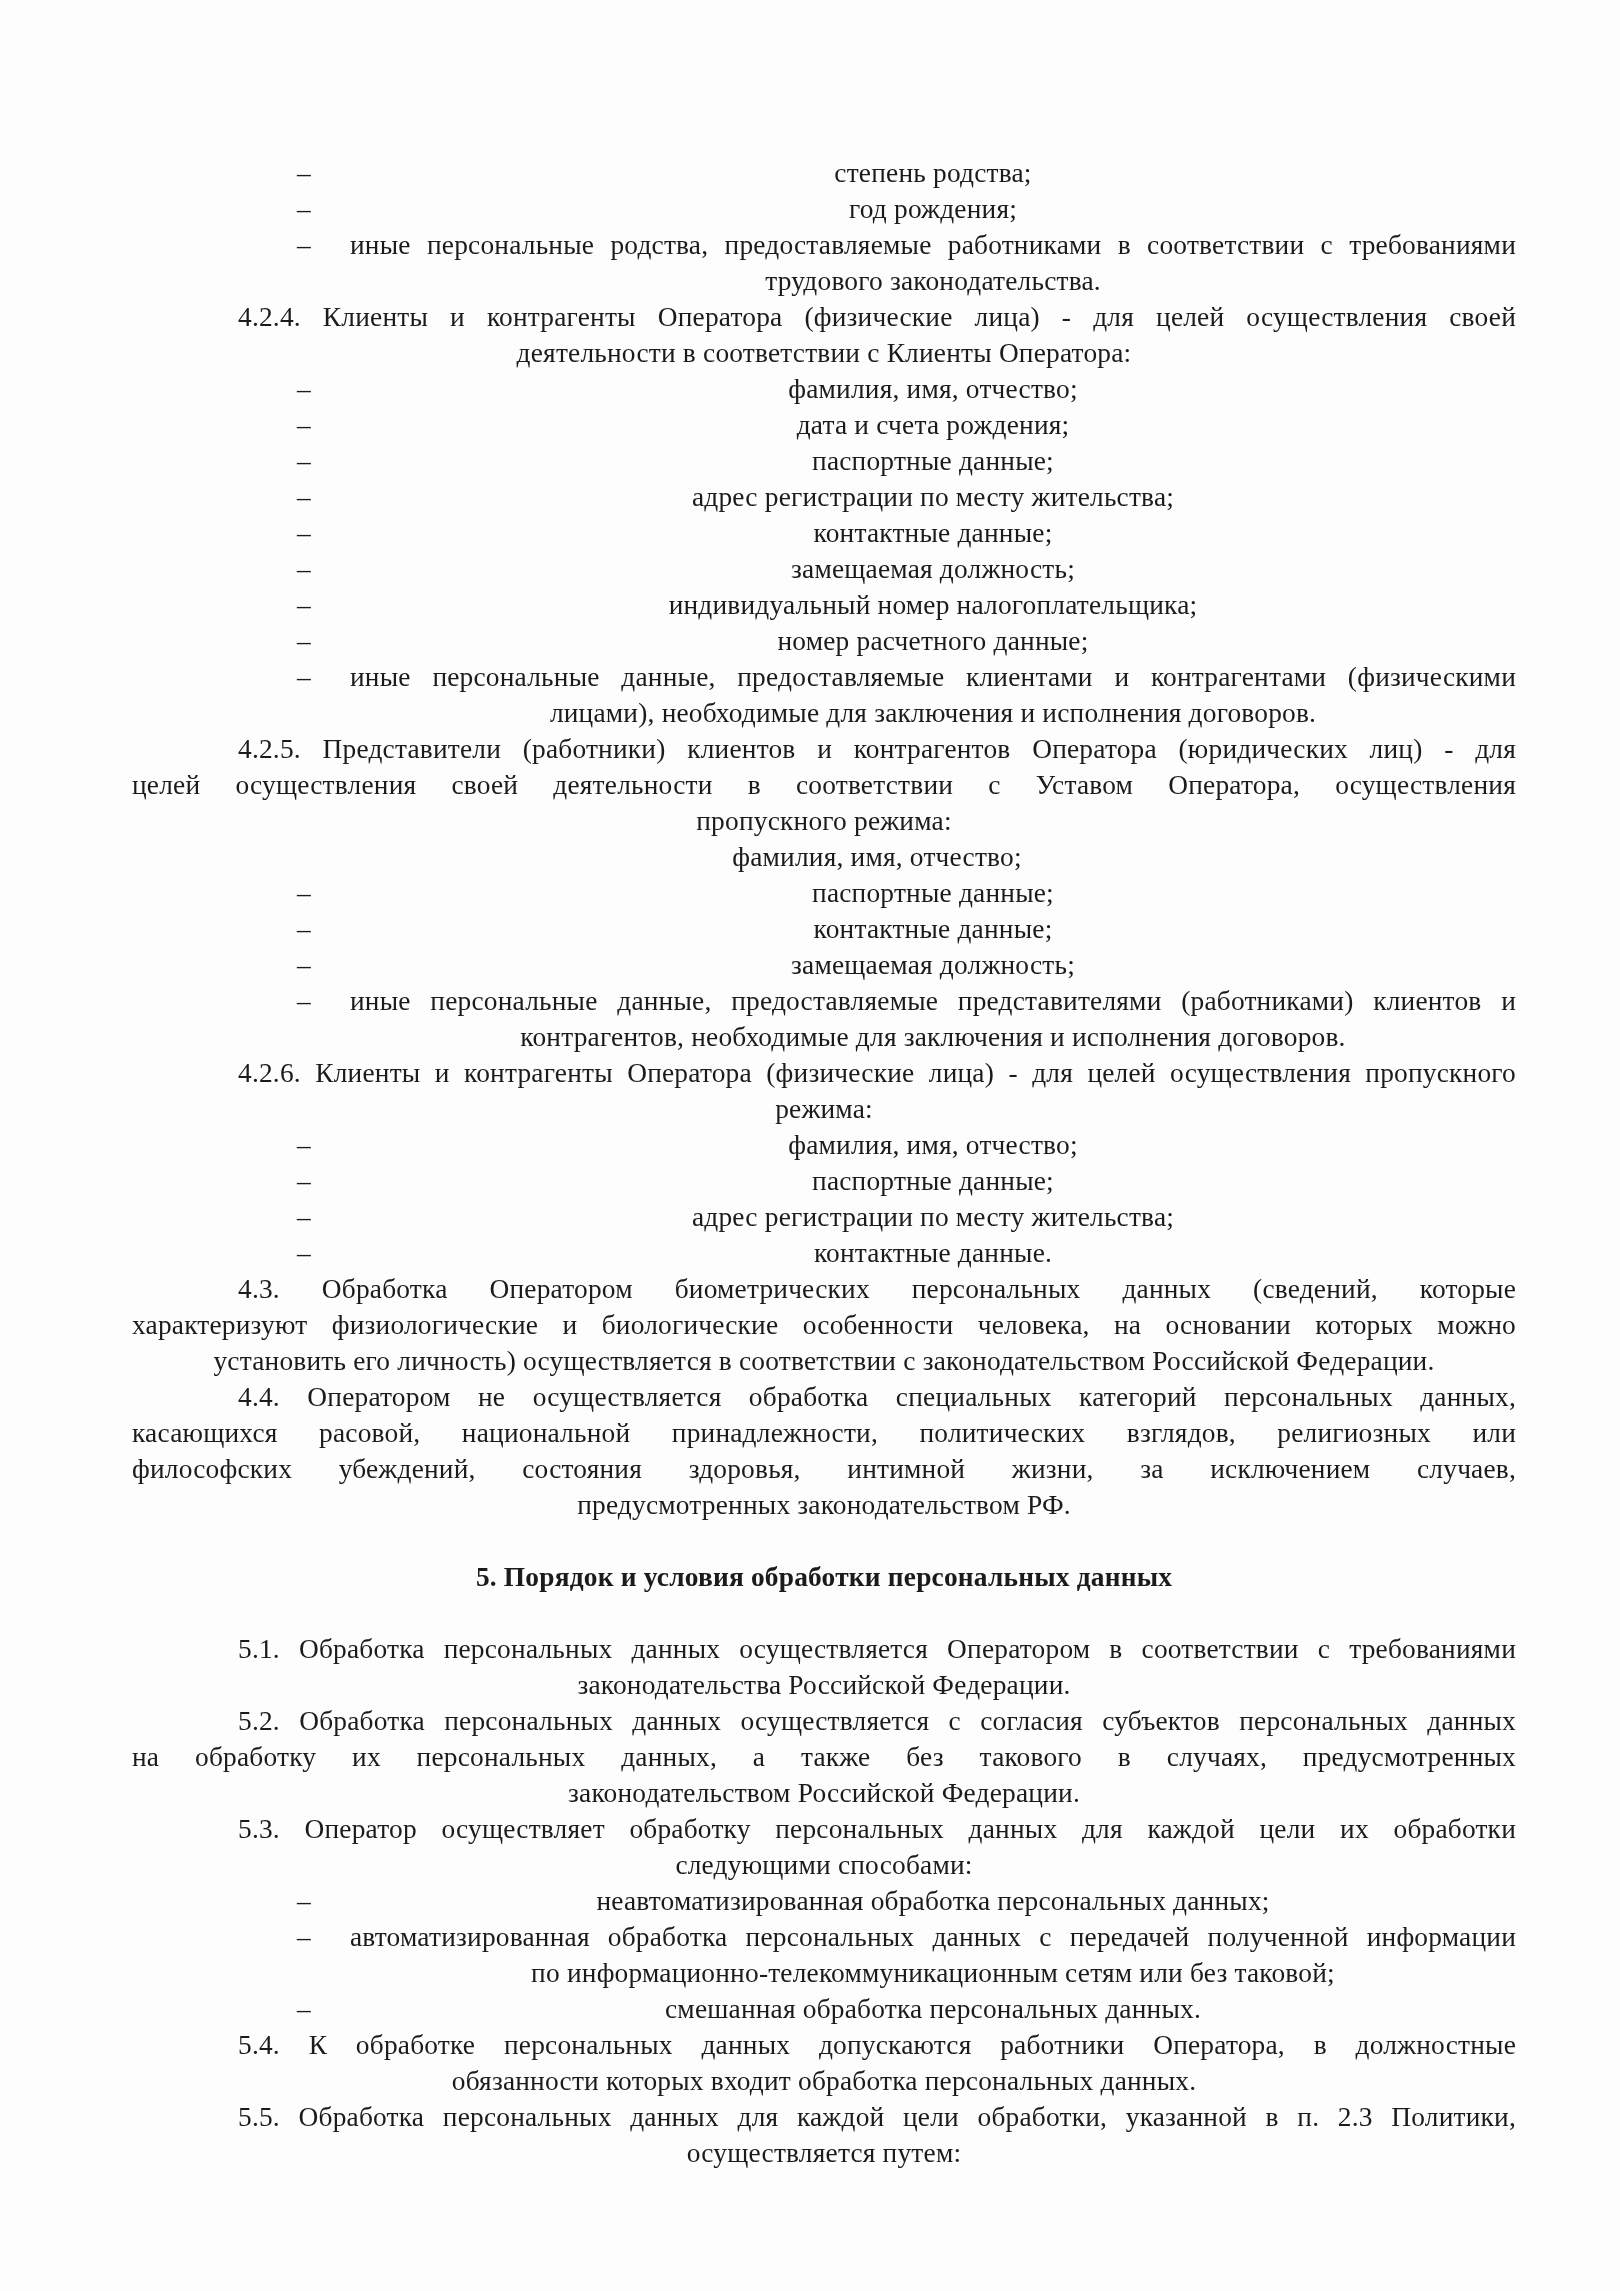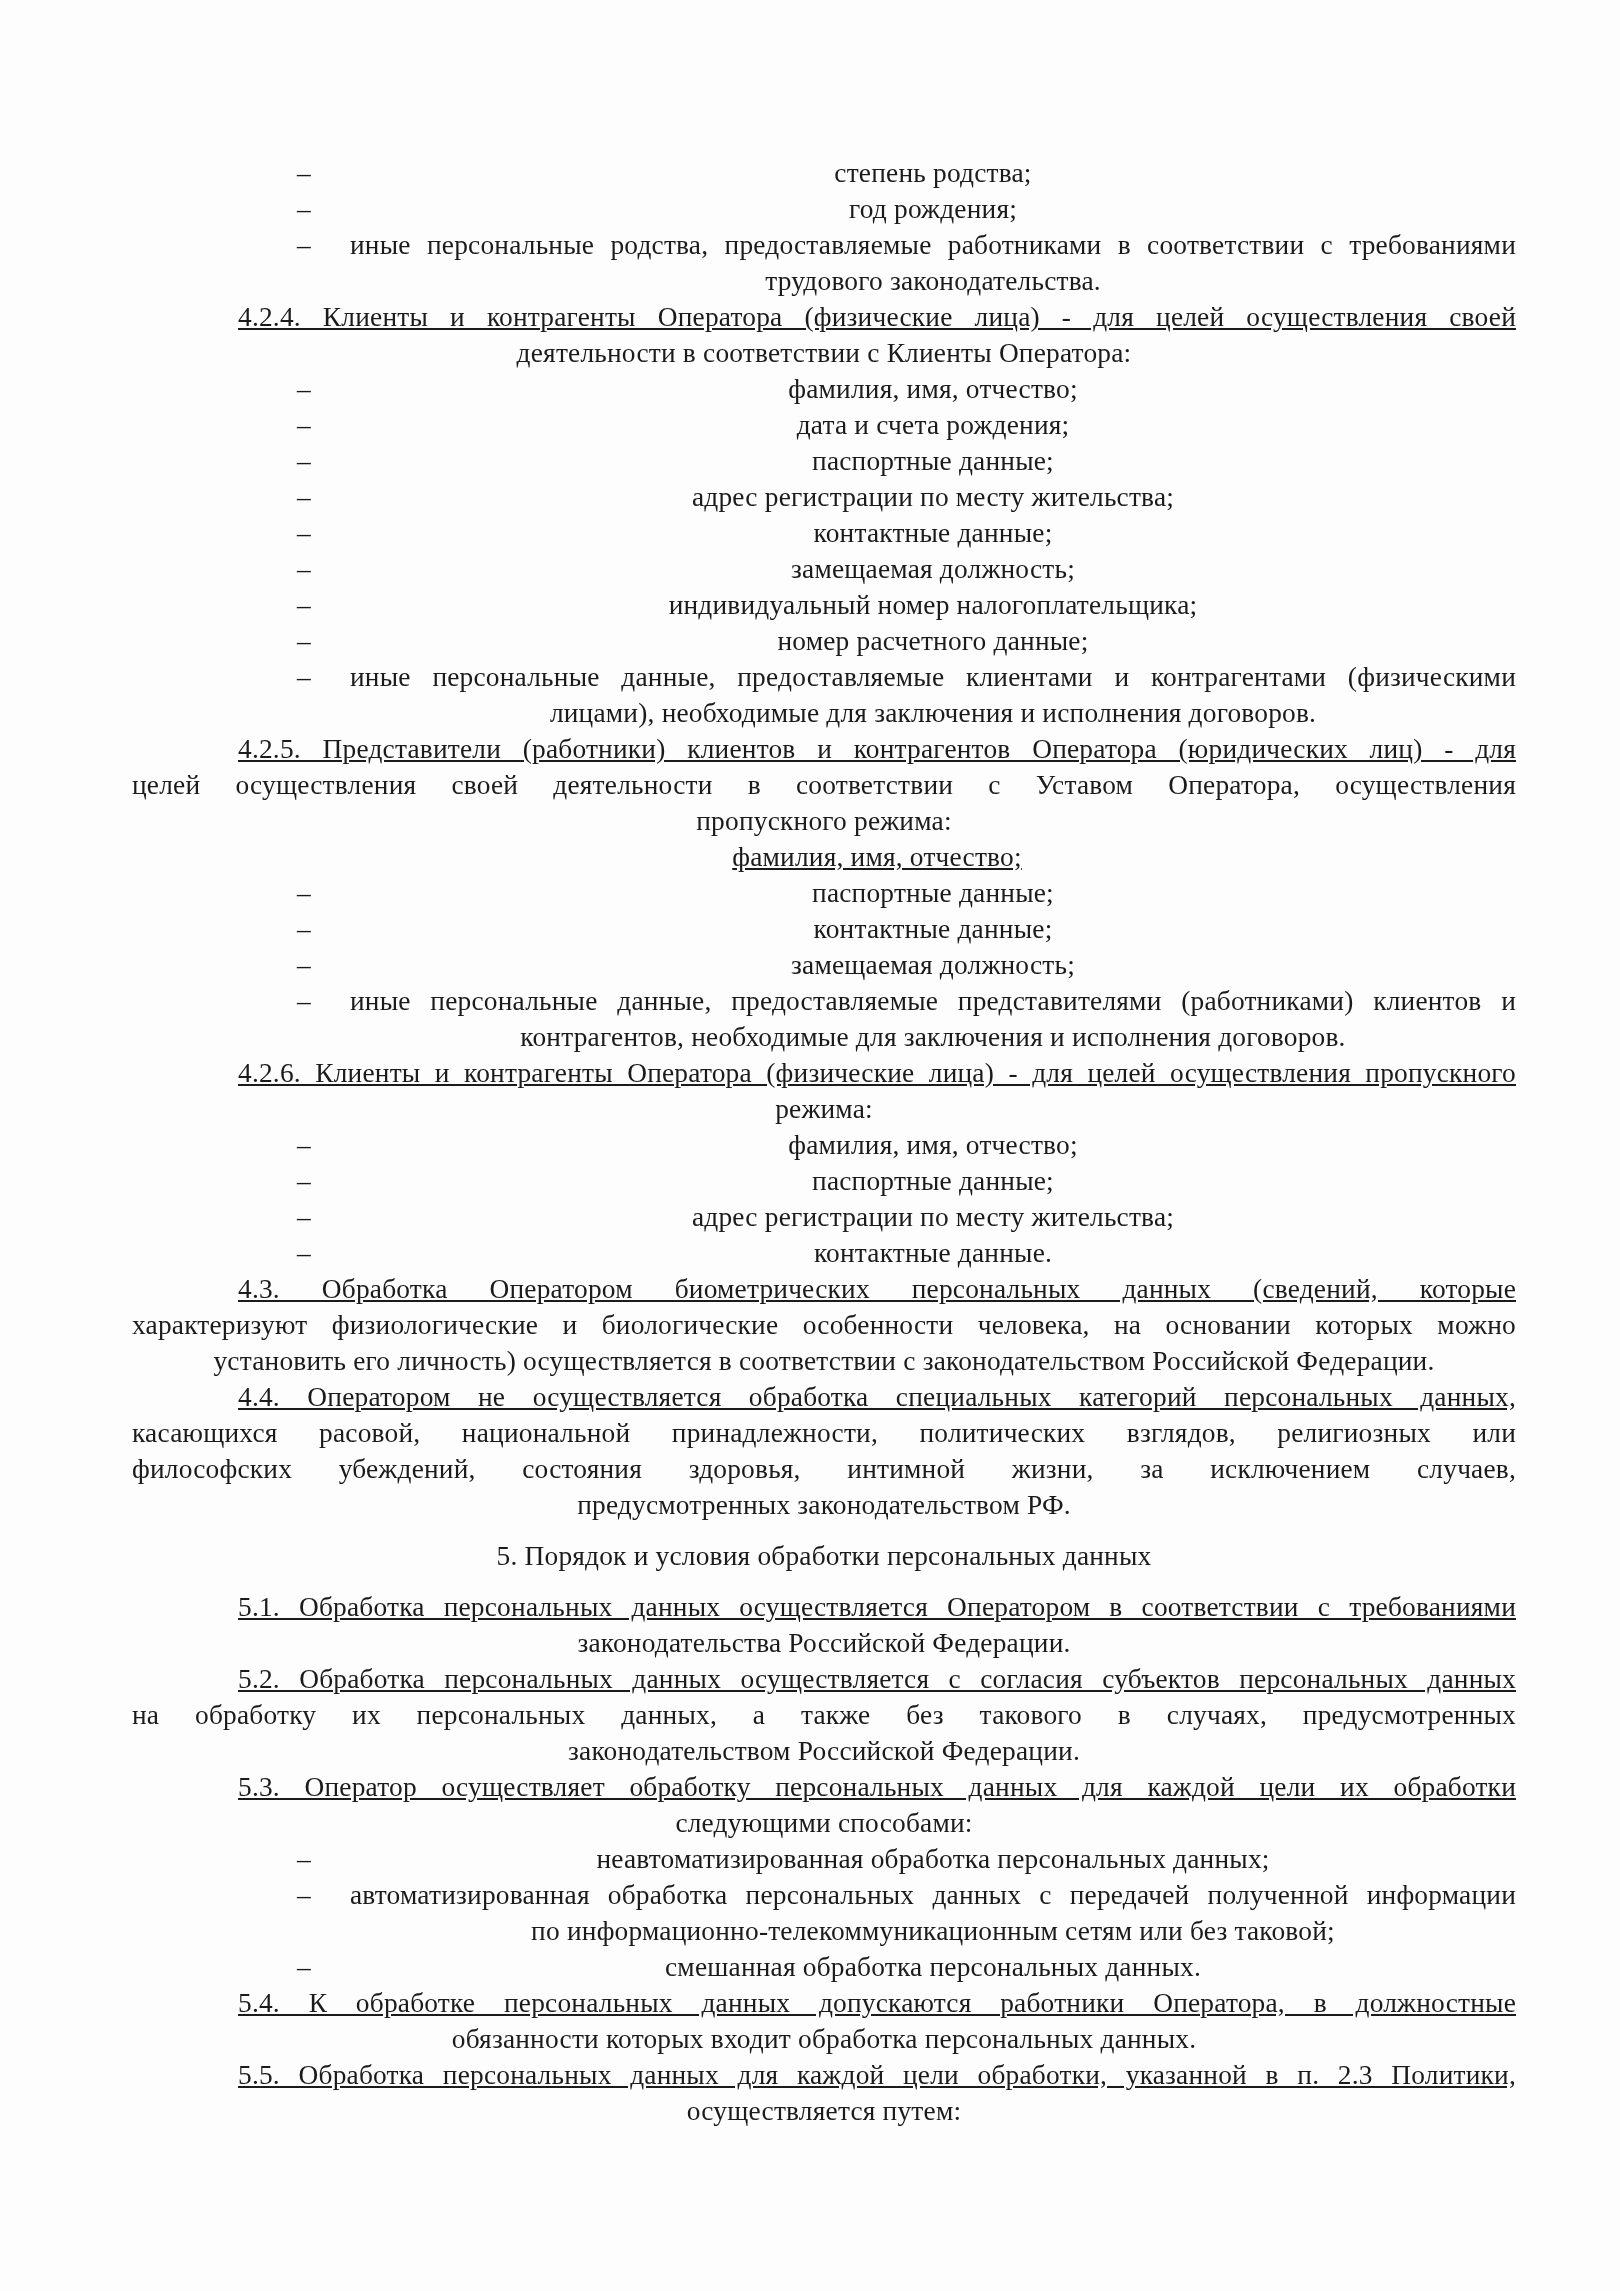--- a/index.html
+++ b/index.html
@@ -26,23 +26,23 @@
   
   .blk.li{padding-left:218px;}
   .blk.li .marker{
     position:absolute;left:165px;top:0;
     line-height:36px;
   }
   
   .line{min-height:36px;}
   .line.full{text-align:justify;text-align-last:justify;}
   .line.last{text-align:center;}
-  .line.ind{padding-left:106px;text-decoration:underline;}
+  .line.ind{padding-left:106px;}
   
-  .blk.h{margin:15px 0;}
+  .blk.h{margin:36px 0;font-weight:bold;}
   .blk.h .line{text-align:center !important;text-align-last:center !important;padding-left:0;}
 </style>
 </head>
 <body>
 
 <div class="page">
   <div class="content" id="doc">
       <div class="blk li">
         <span class="marker">–</span>
         <div class="line last">степень родства;</div>

